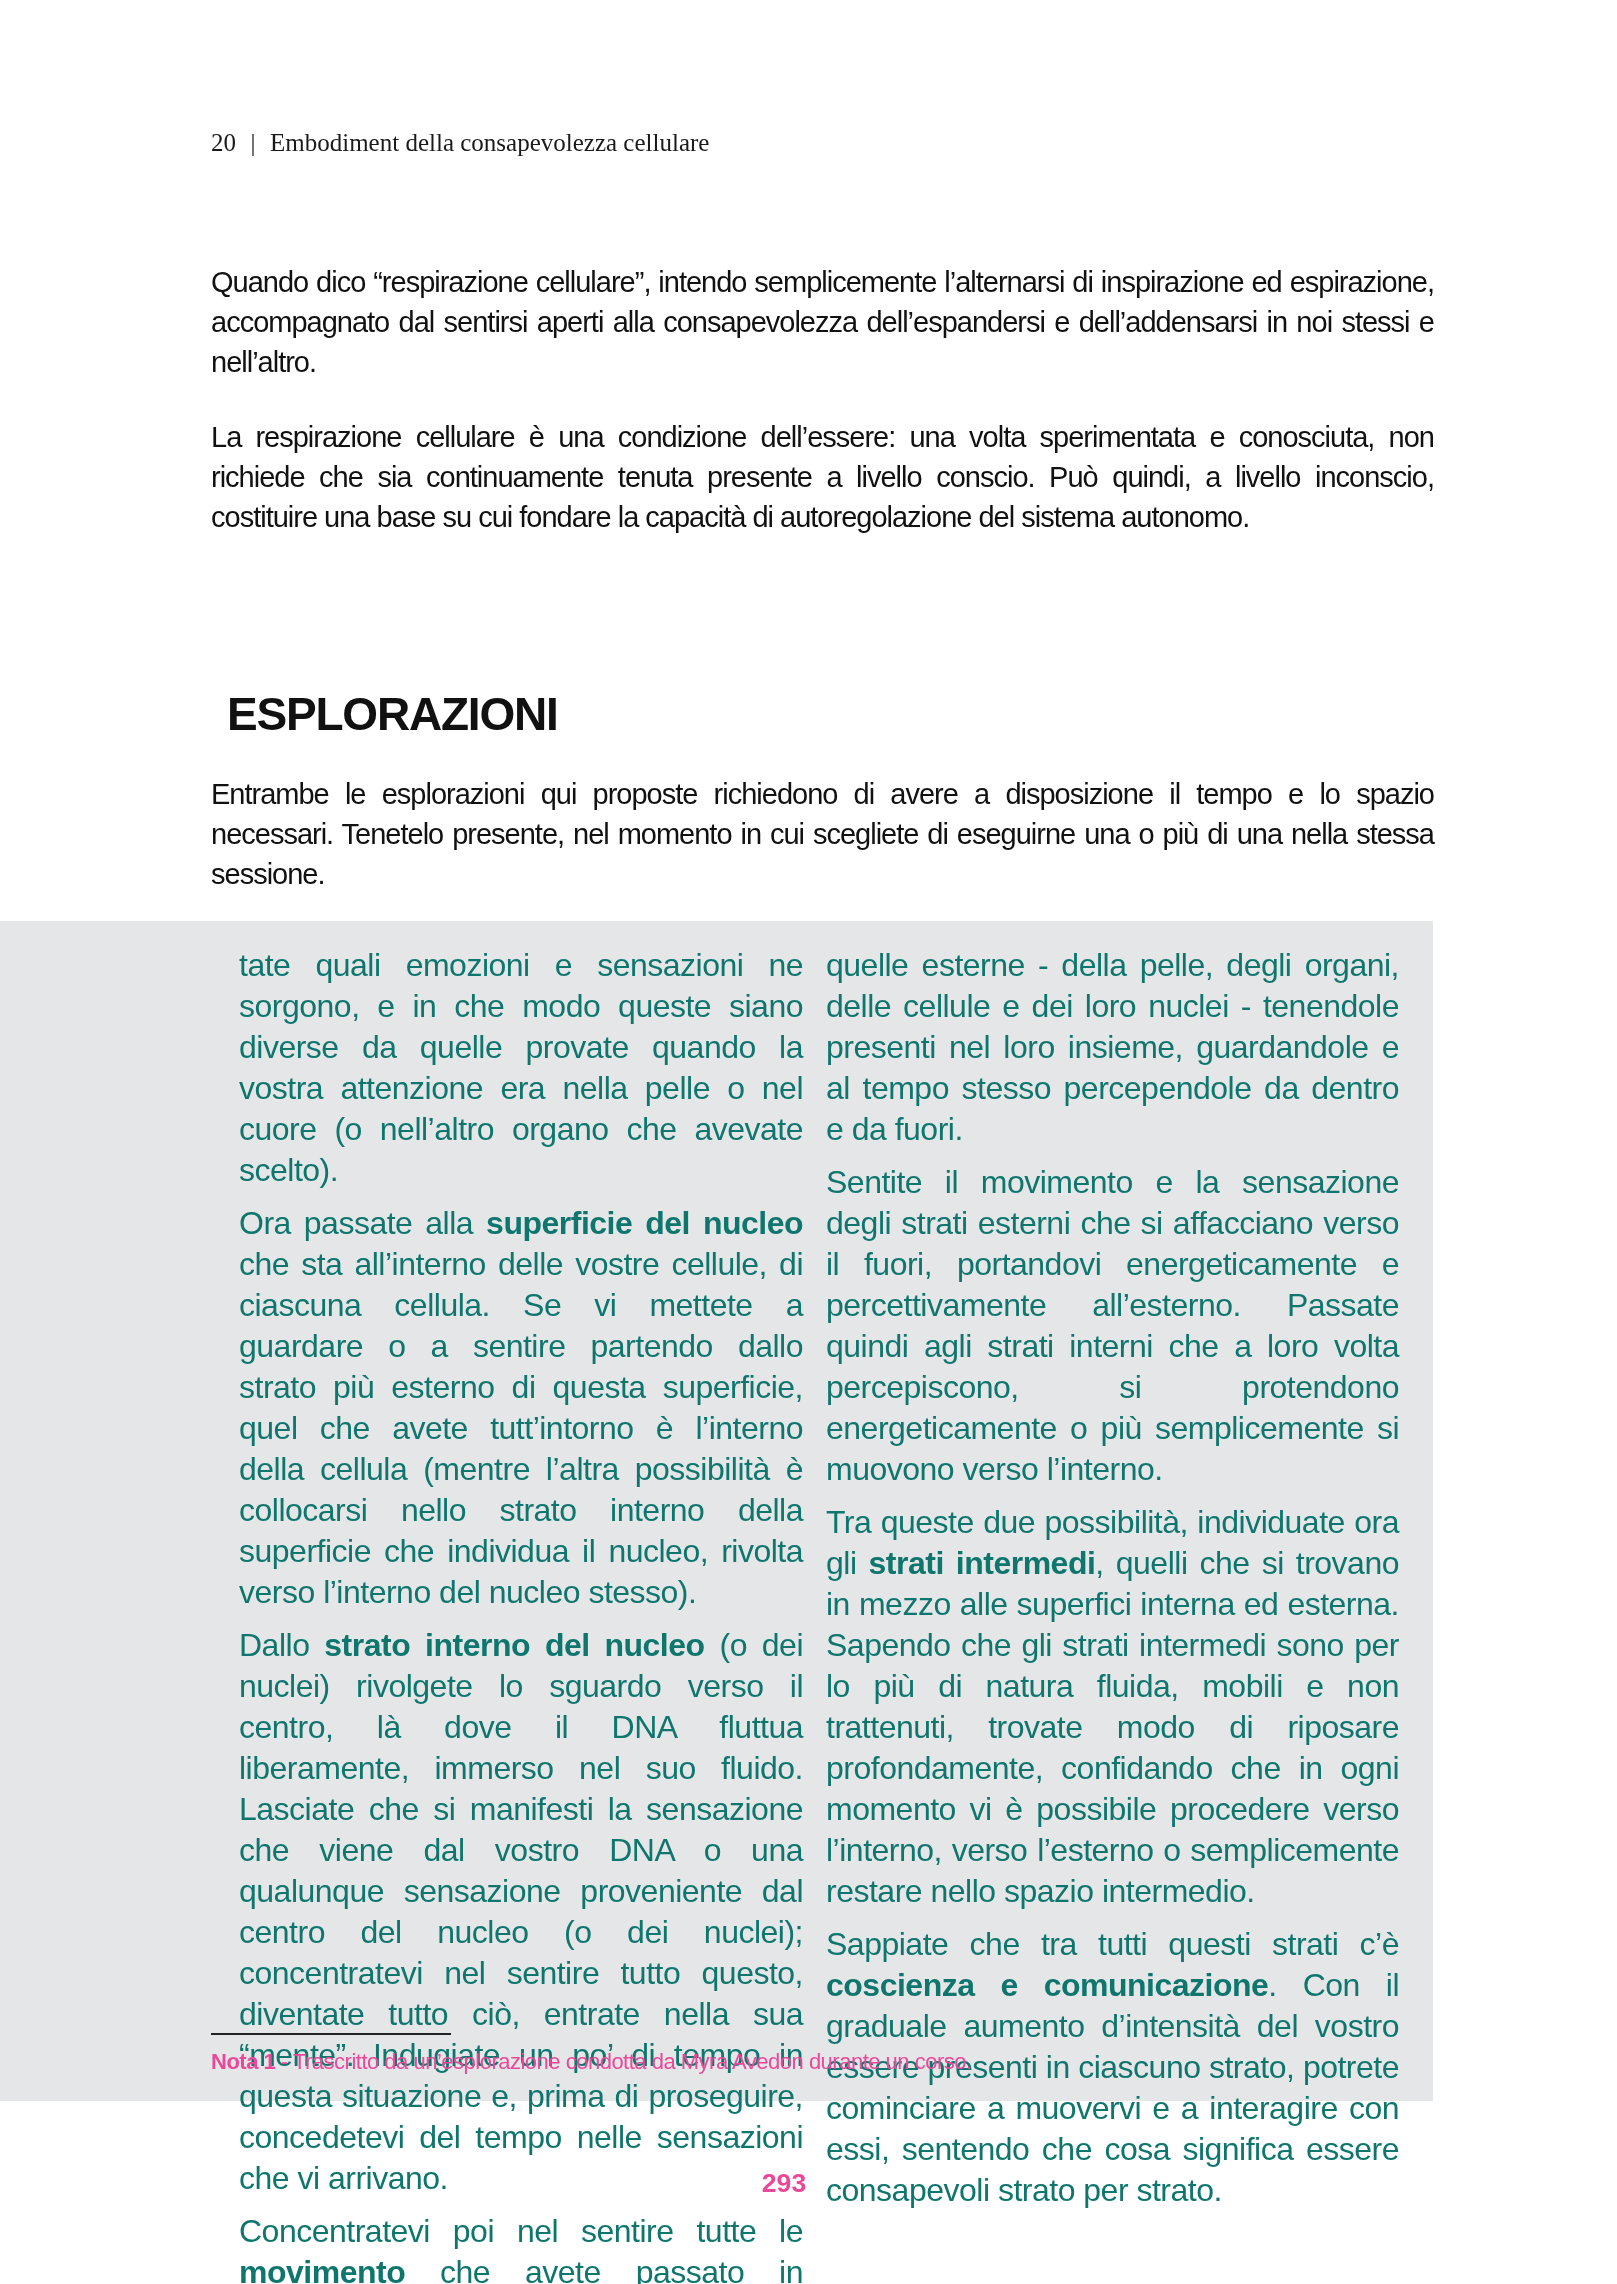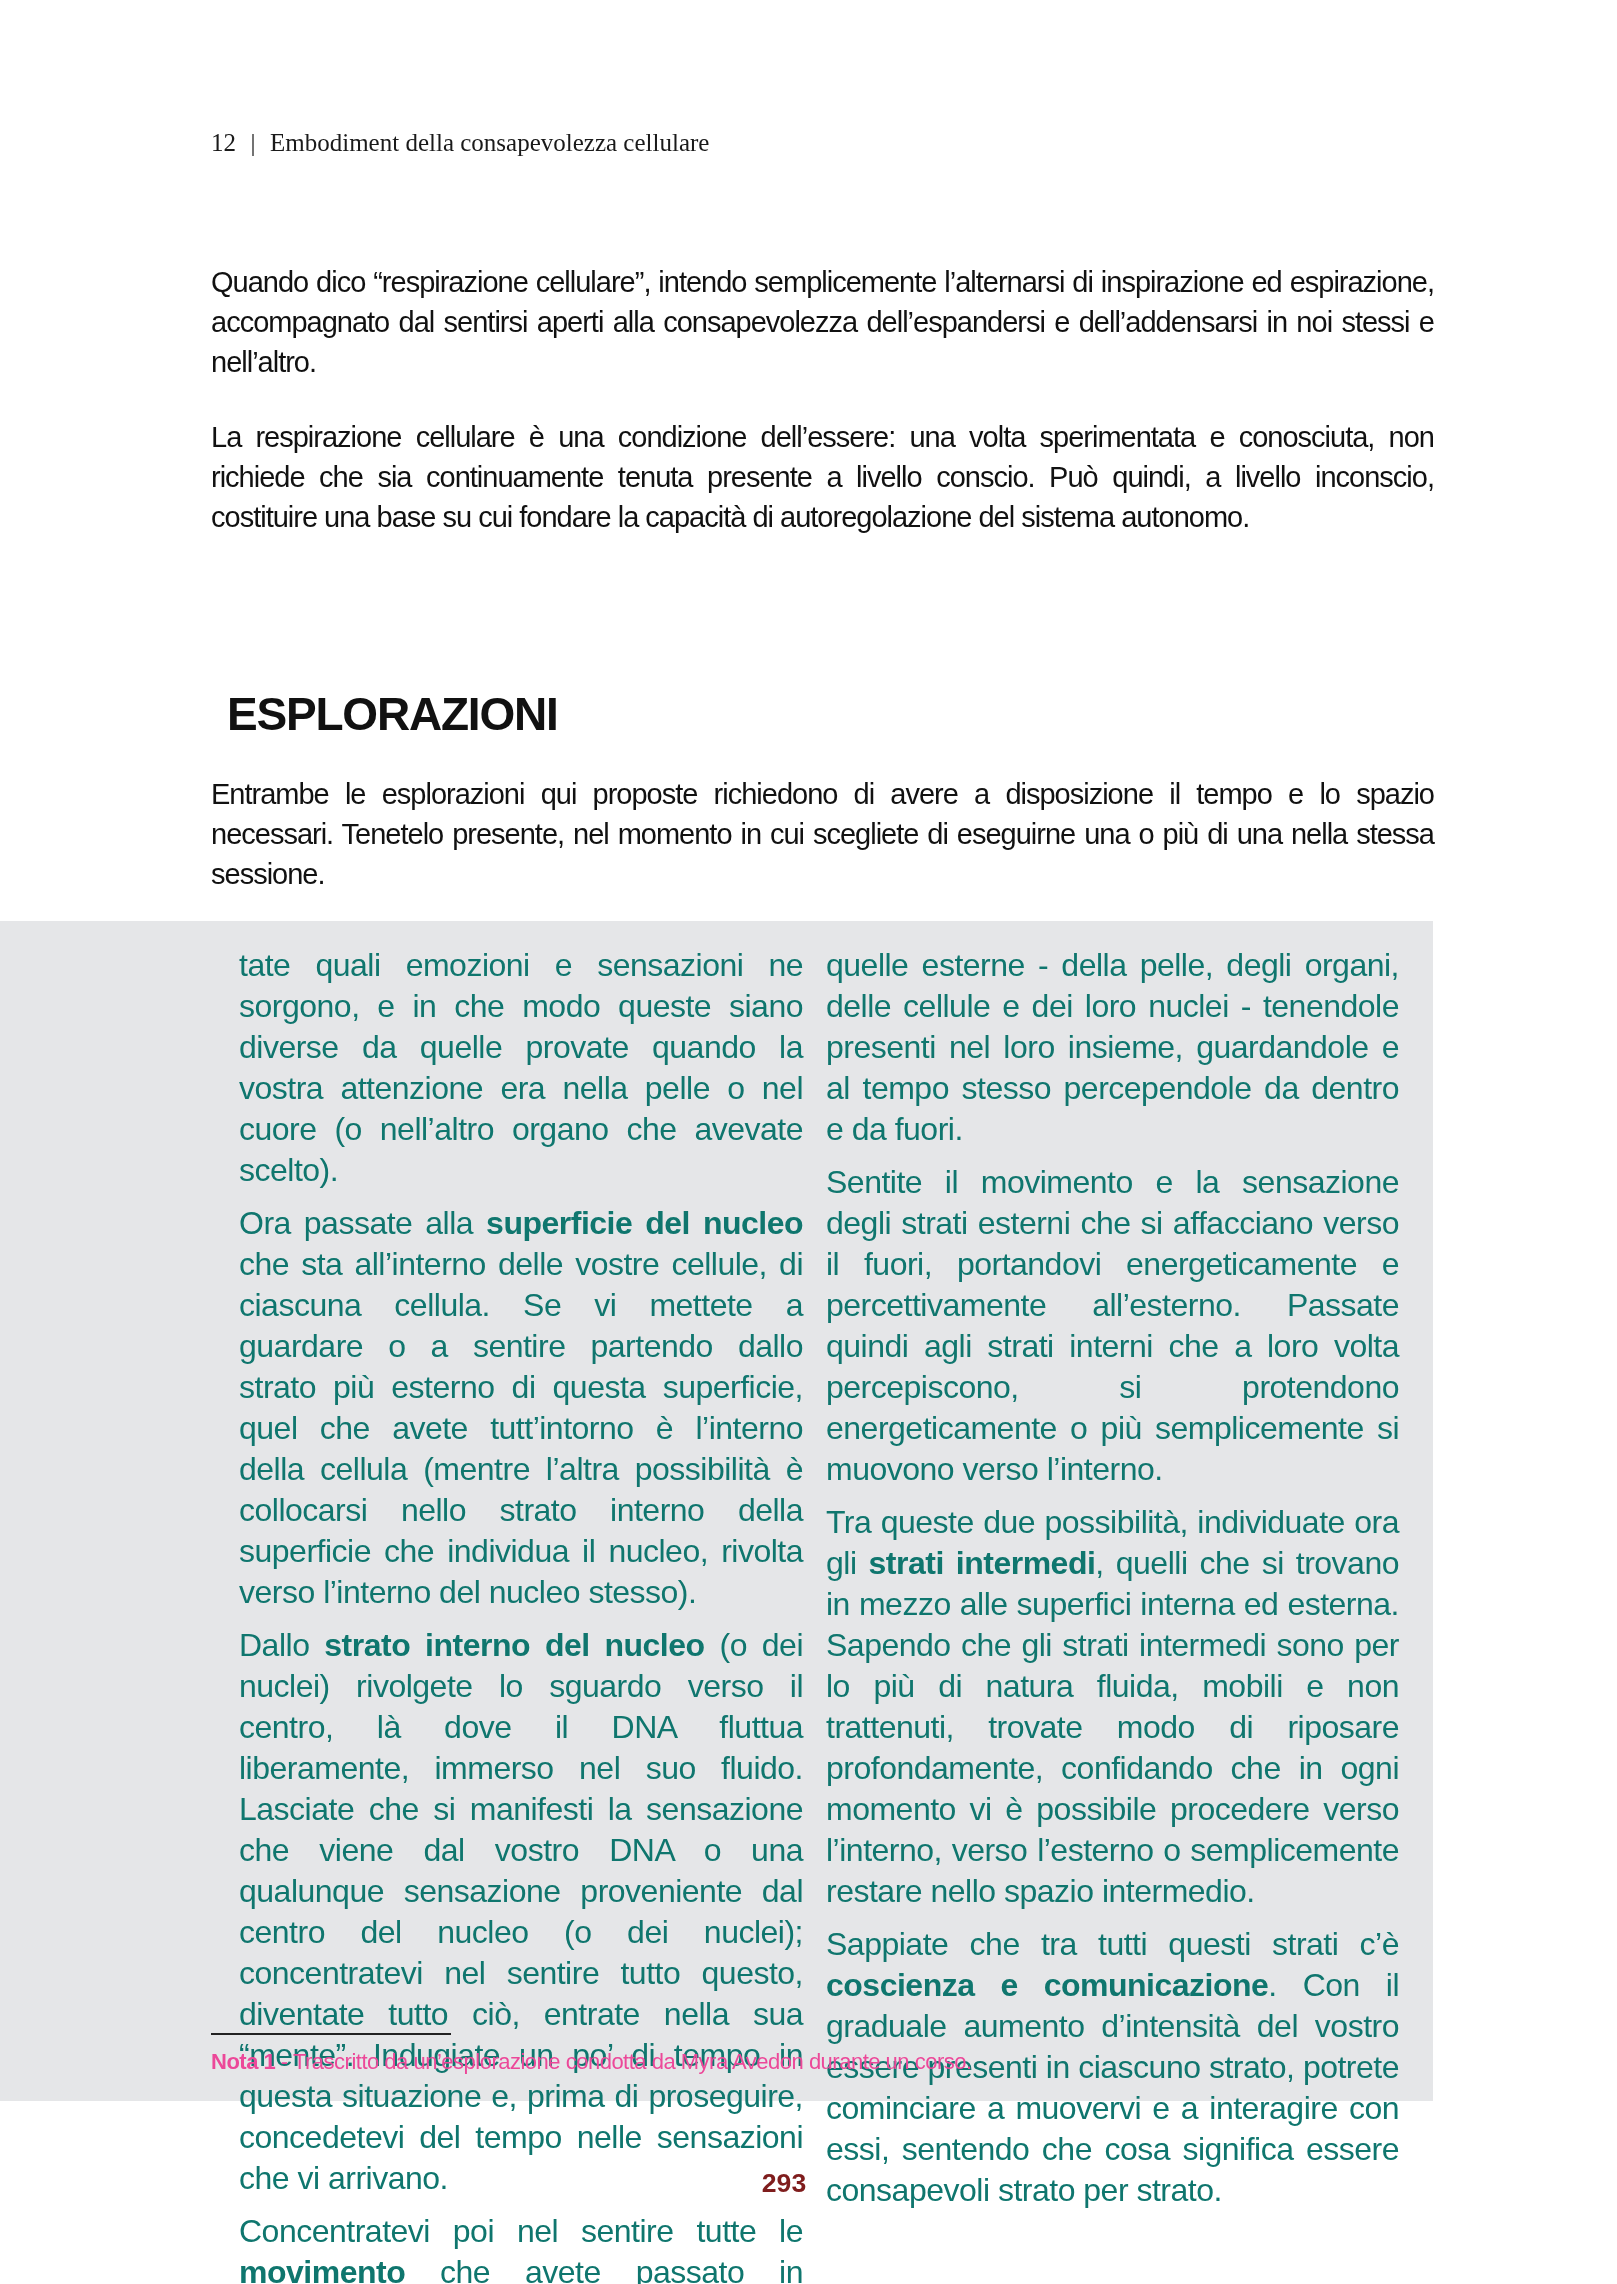--- a/index.html
+++ b/index.html
@@ -47,28 +47,28 @@
     position: absolute; left: 211px; top: 2033px; width: 240px; height: 1.6px; background: #222;
   }
   .footnote {
     position: absolute; left: 211px; top: 2049px;
     font-size: 22px; letter-spacing: -0.5px; color: #ec4899;
   }
   .footnote b { font-weight: bold; }
 
   .page-number {
     position: absolute; left: 0; width: 1568px; top: 2168px;
-    text-align: center; font-size: 26.6px; font-weight: bold; color: #7f1d1d;
+    text-align: center; font-size: 26.6px; font-weight: bold; color: #ec4899;
   }
 </style>
 </head>
 <body>
 
 <div class="running-header serif">
-  <span>12</span><span class="sep">|</span><span>Embodiment della consapevolezza cellulare</span>
+  <span>20</span><span class="sep">|</span><span>Embodiment della consapevolezza cellulare</span>
 </div>
 
 <div class="body-block sans" id="para1">
   <p>Quando dico “respirazione cellulare”, intendo semplicemente l’alternarsi di inspirazione ed espirazione, accompagnato dal sentirsi aperti alla consapevolezza dell’espandersi e dell’addensarsi in noi stessi e nell’altro.</p>
 </div>
 <div class="body-block sans" id="para2">
   <p>La respirazione cellulare è una condizione dell’essere: una volta sperimentata e conosciuta, non richiede che sia continuamente tenuta presente a livello conscio. Può quindi, a livello inconscio, costituire una base su cui fondare la capacità di autoregolazione del sistema autonomo.</p>
 </div>
 
 <h2 class="section-title sans">ESPLORAZIONI</h2>

